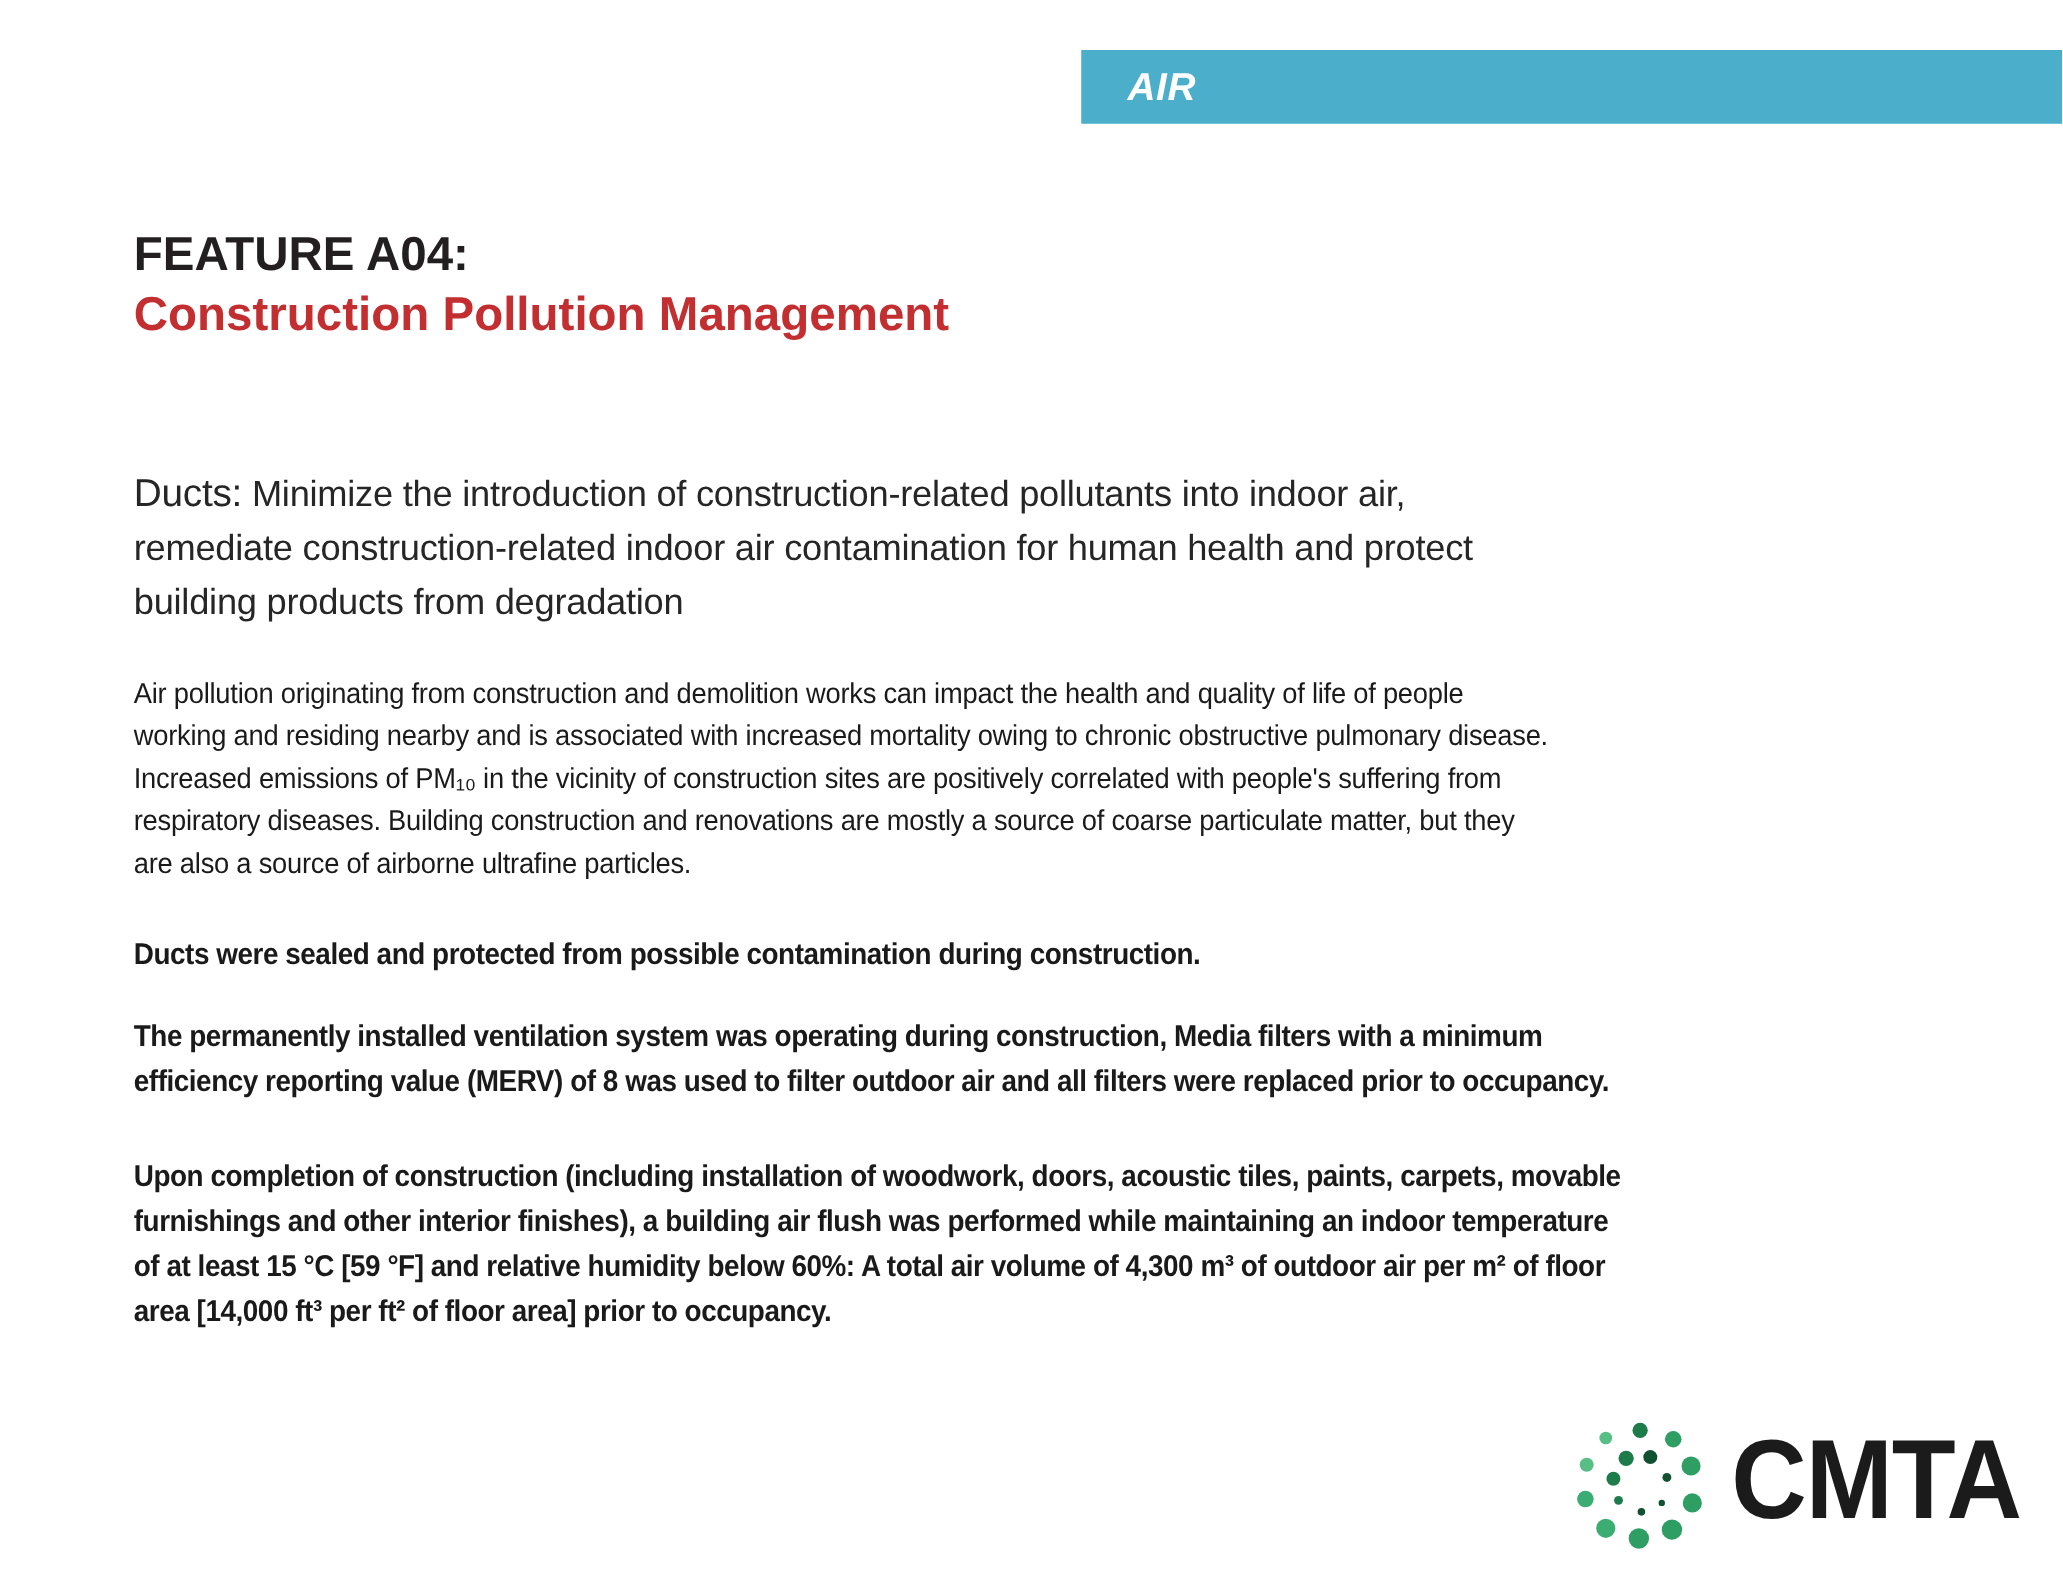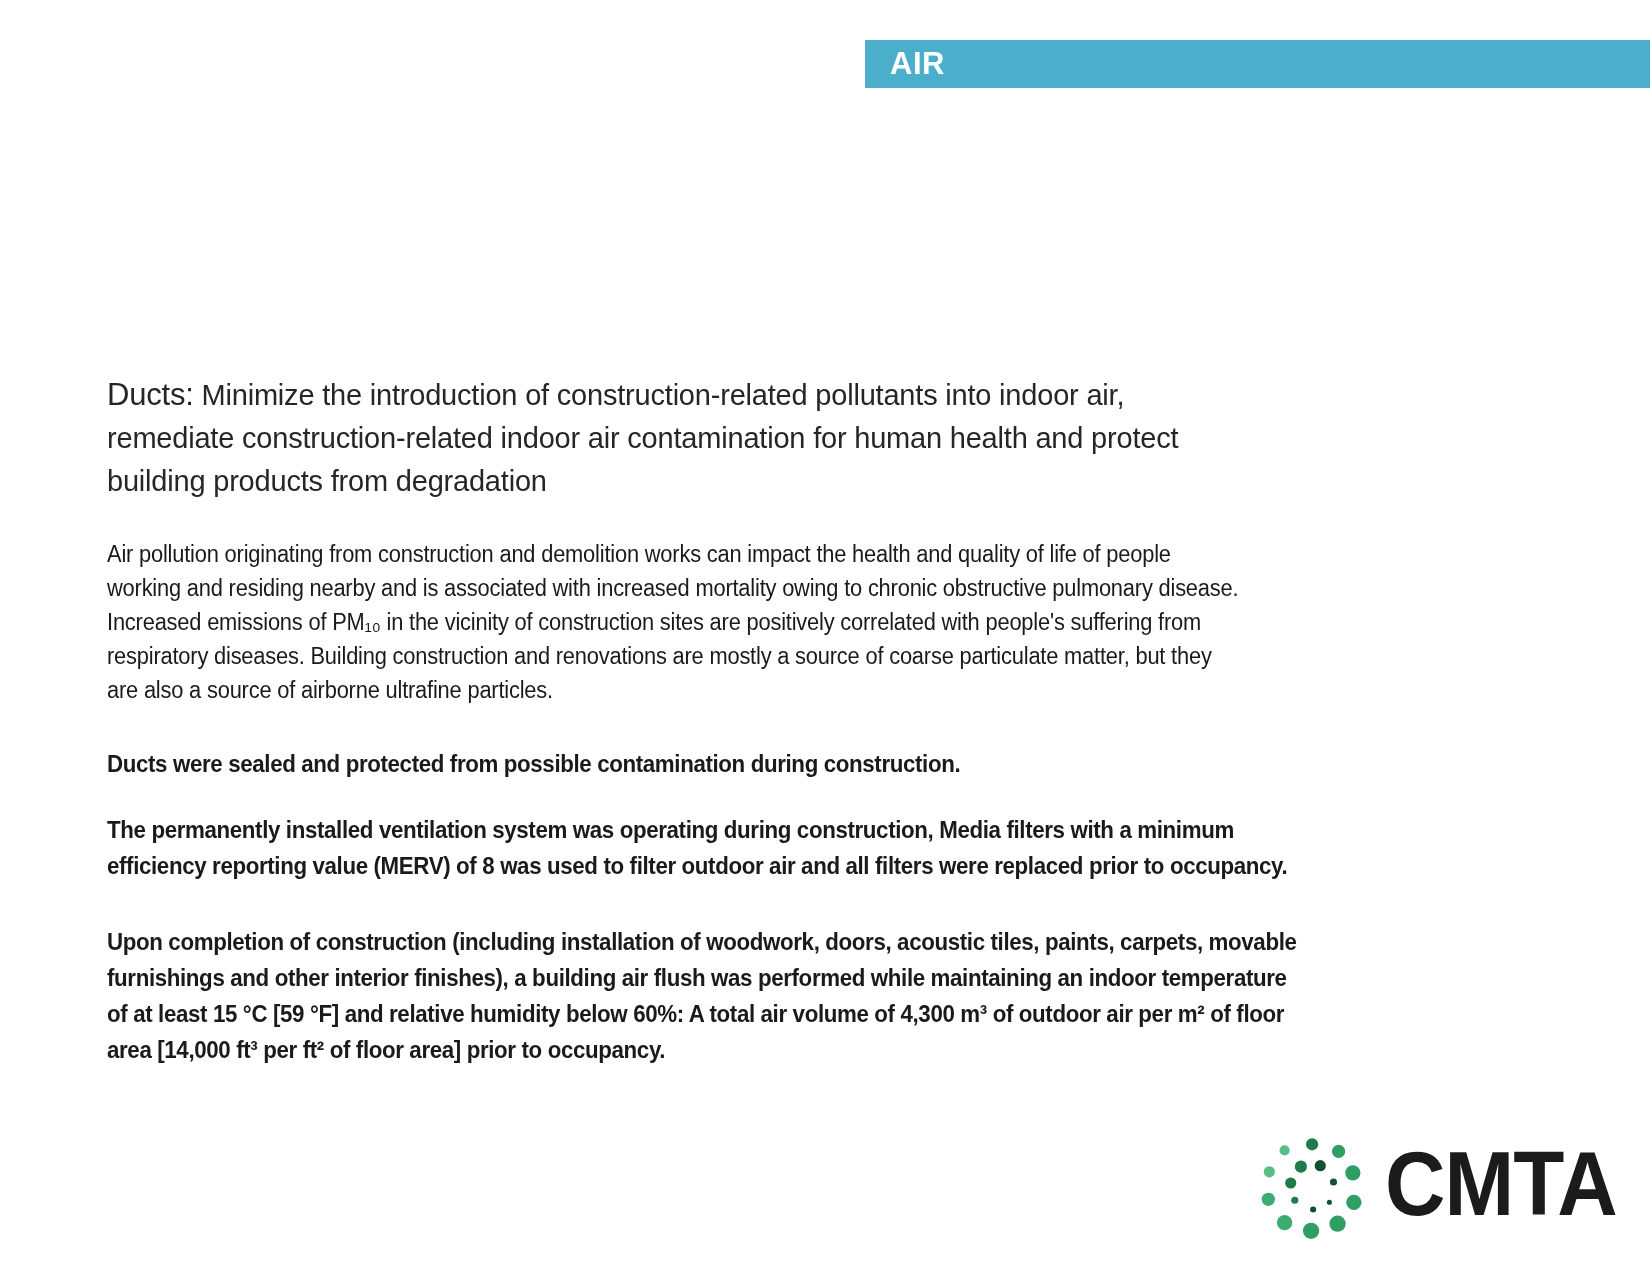--- a/index.html
+++ b/index.html
@@ -11,26 +11,27 @@
     background: var(--page-bg, #ffffff);
     font-family: "Liberation Sans", "DejaVu Sans", sans-serif;
     color: var(--text, #1a1a1a);
     overflow: hidden;
   }
 
   
   .banner {
     position: absolute;
     left: 865px; top: 40px;
-    width: 785px; height: 48px;
+    width: 785px; height: 59px;
     background: var(--banner-bg, #4bafcb);
     display: flex;
     align-items: center;
-    padding-left: 25px;
+    padding-left: 37px;
     box-sizing: border-box;
+    font-style: italic;
   }
   .banner-label {
     color: var(--banner-text, #ffffff);
     font-size: 31px;
     font-weight: bold;
     letter-spacing: 0.5px;
   }
 
   
   .title {
@@ -112,20 +113,24 @@
 </style>
 </head>
 <body>
 
 <div class="page">
 
   <header class="banner">
     <span class="banner-label">AIR</span>
   </header>
 
+  <h1 class="title">
+    <span class="title-line1">FEATURE A04:</span>
+    <span class="title-line2">Construction Pollution Management</span>
+  </h1>
 
   <p class="intent"><span class="intent-label">Ducts:</span><span class="intent-text"> Minimize the introduction of construction-related pollutants into indoor air,
 remediate construction-related indoor air contamination for human health and protect
 building products from degradation</span></p>
 
   <p class="body-par">Air pollution originating from construction and demolition works can impact the health and quality of life of people
 working and residing nearby and is associated with increased mortality owing to chronic obstructive pulmonary disease.
 Increased emissions of PM₁₀ in the vicinity of construction sites are positively correlated with people's suffering from
 respiratory diseases. Building construction and renovations are mostly a source of coarse particulate matter, but they
 are also a source of airborne ultrafine particles.</p>

